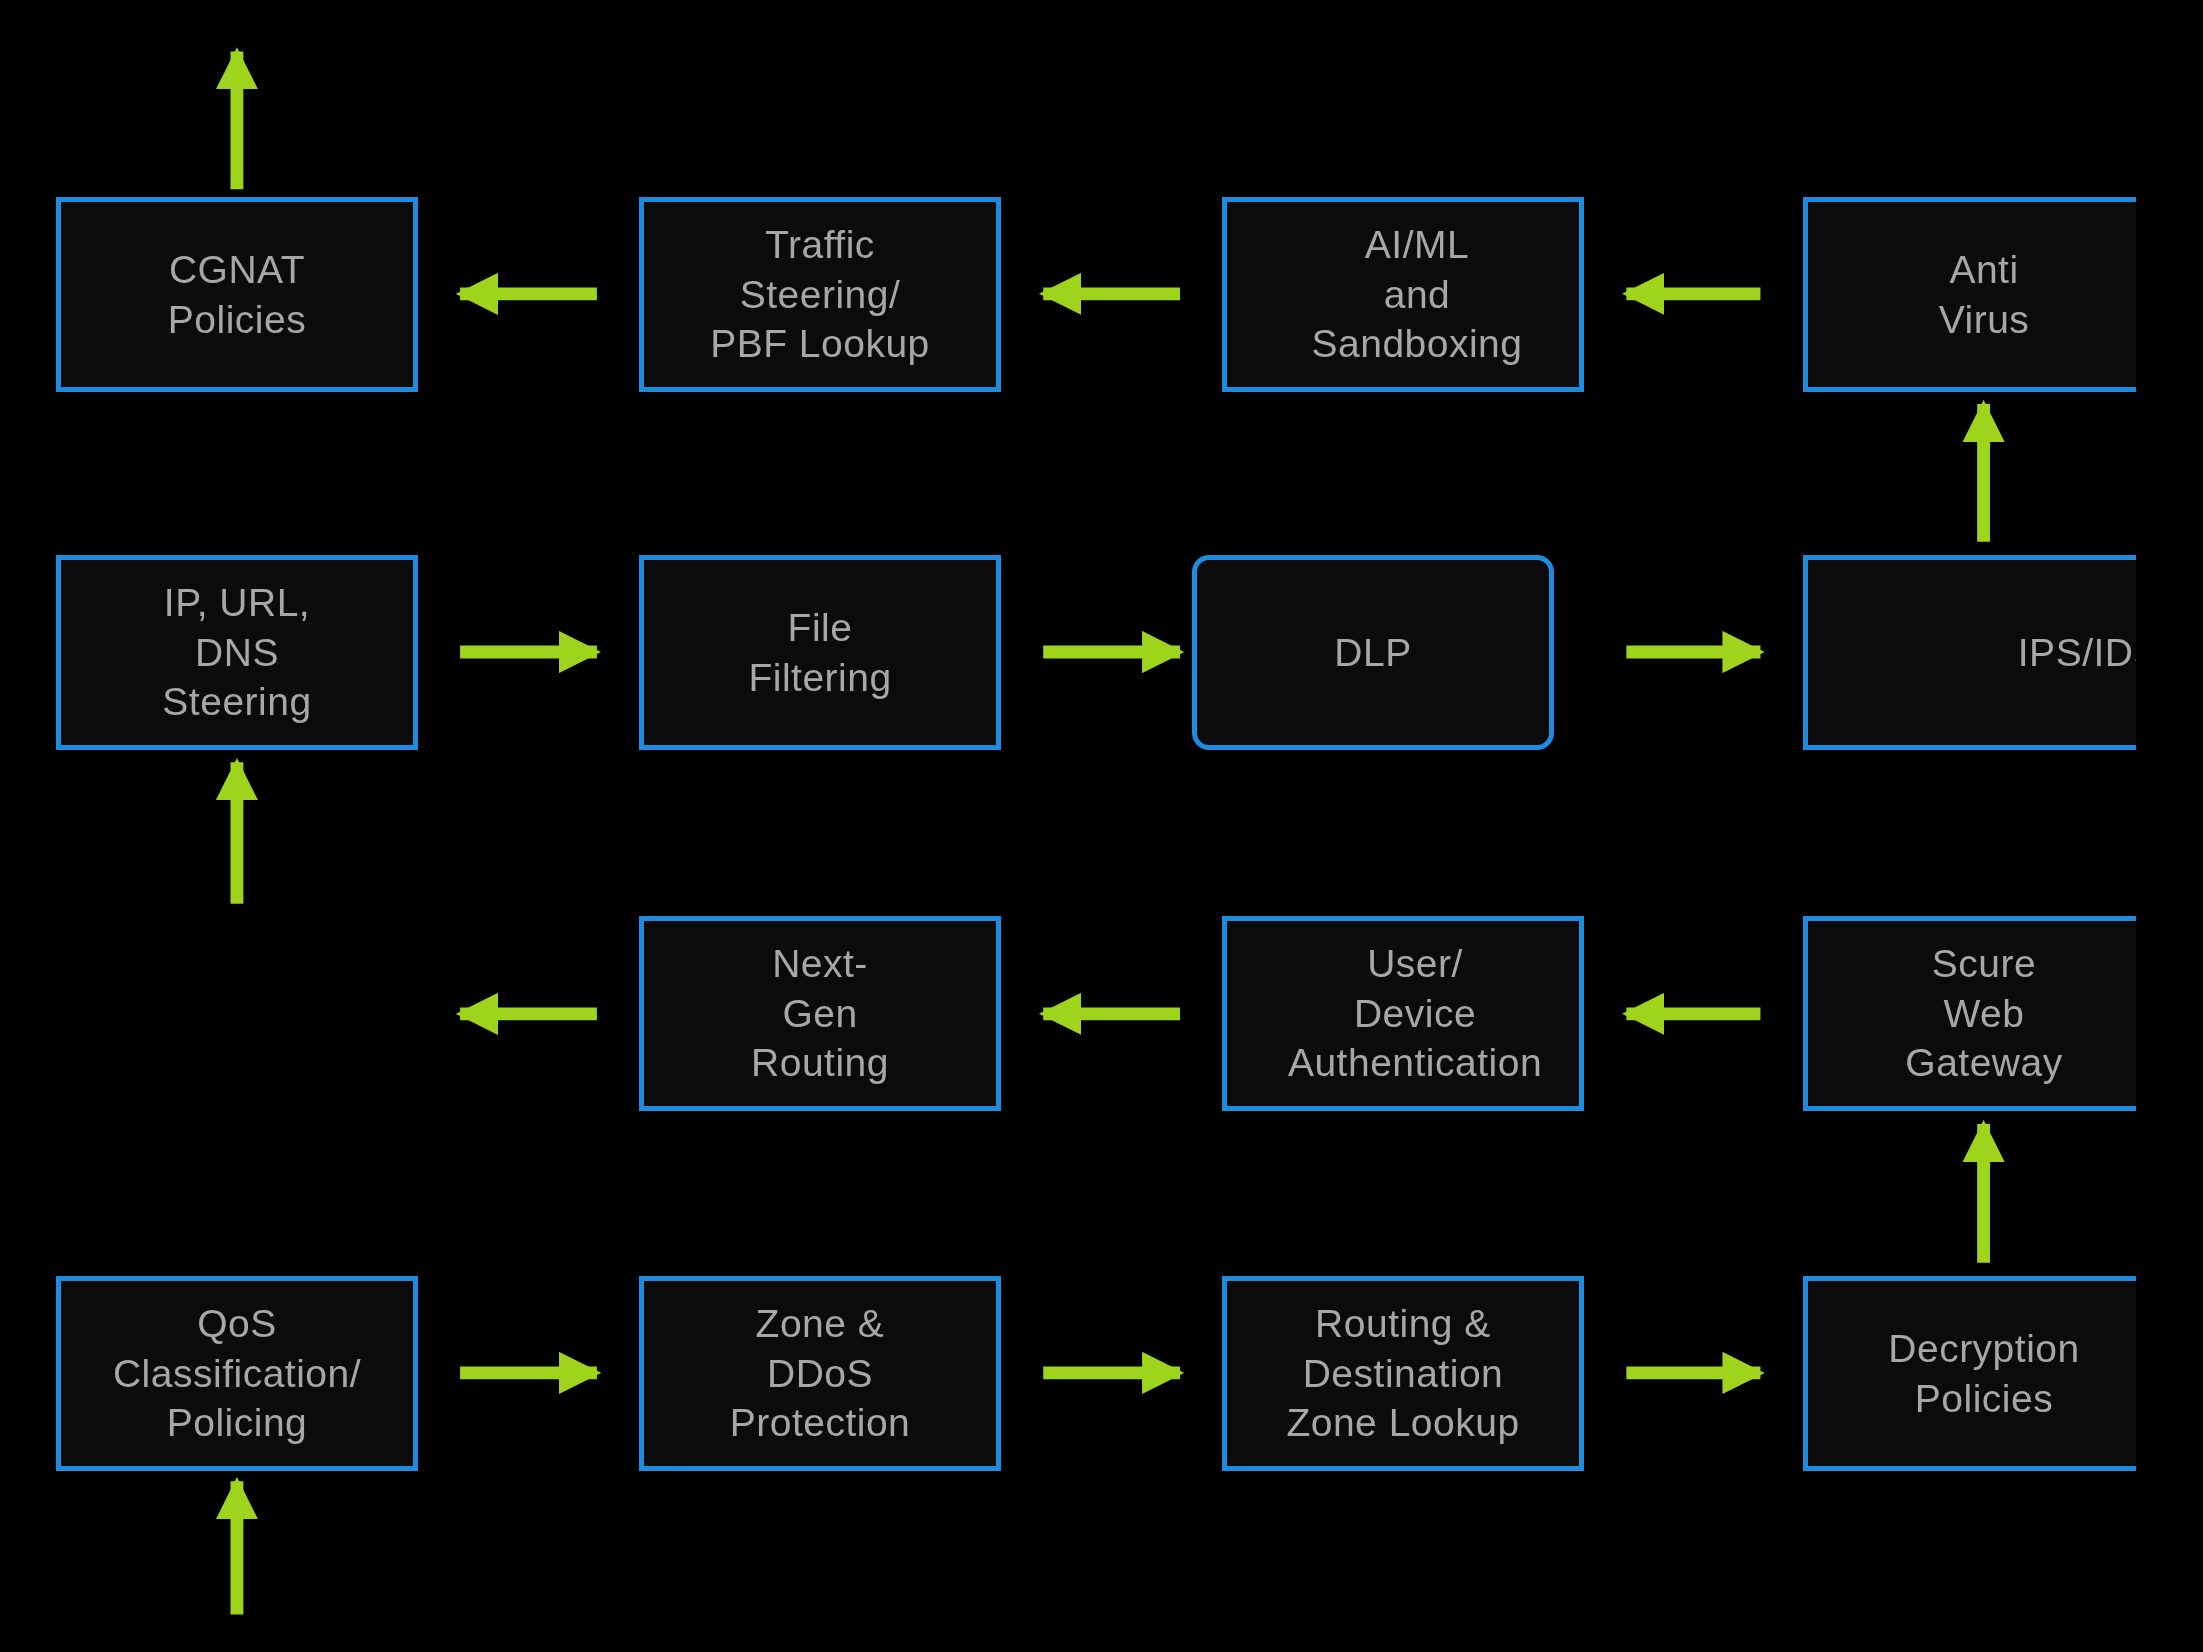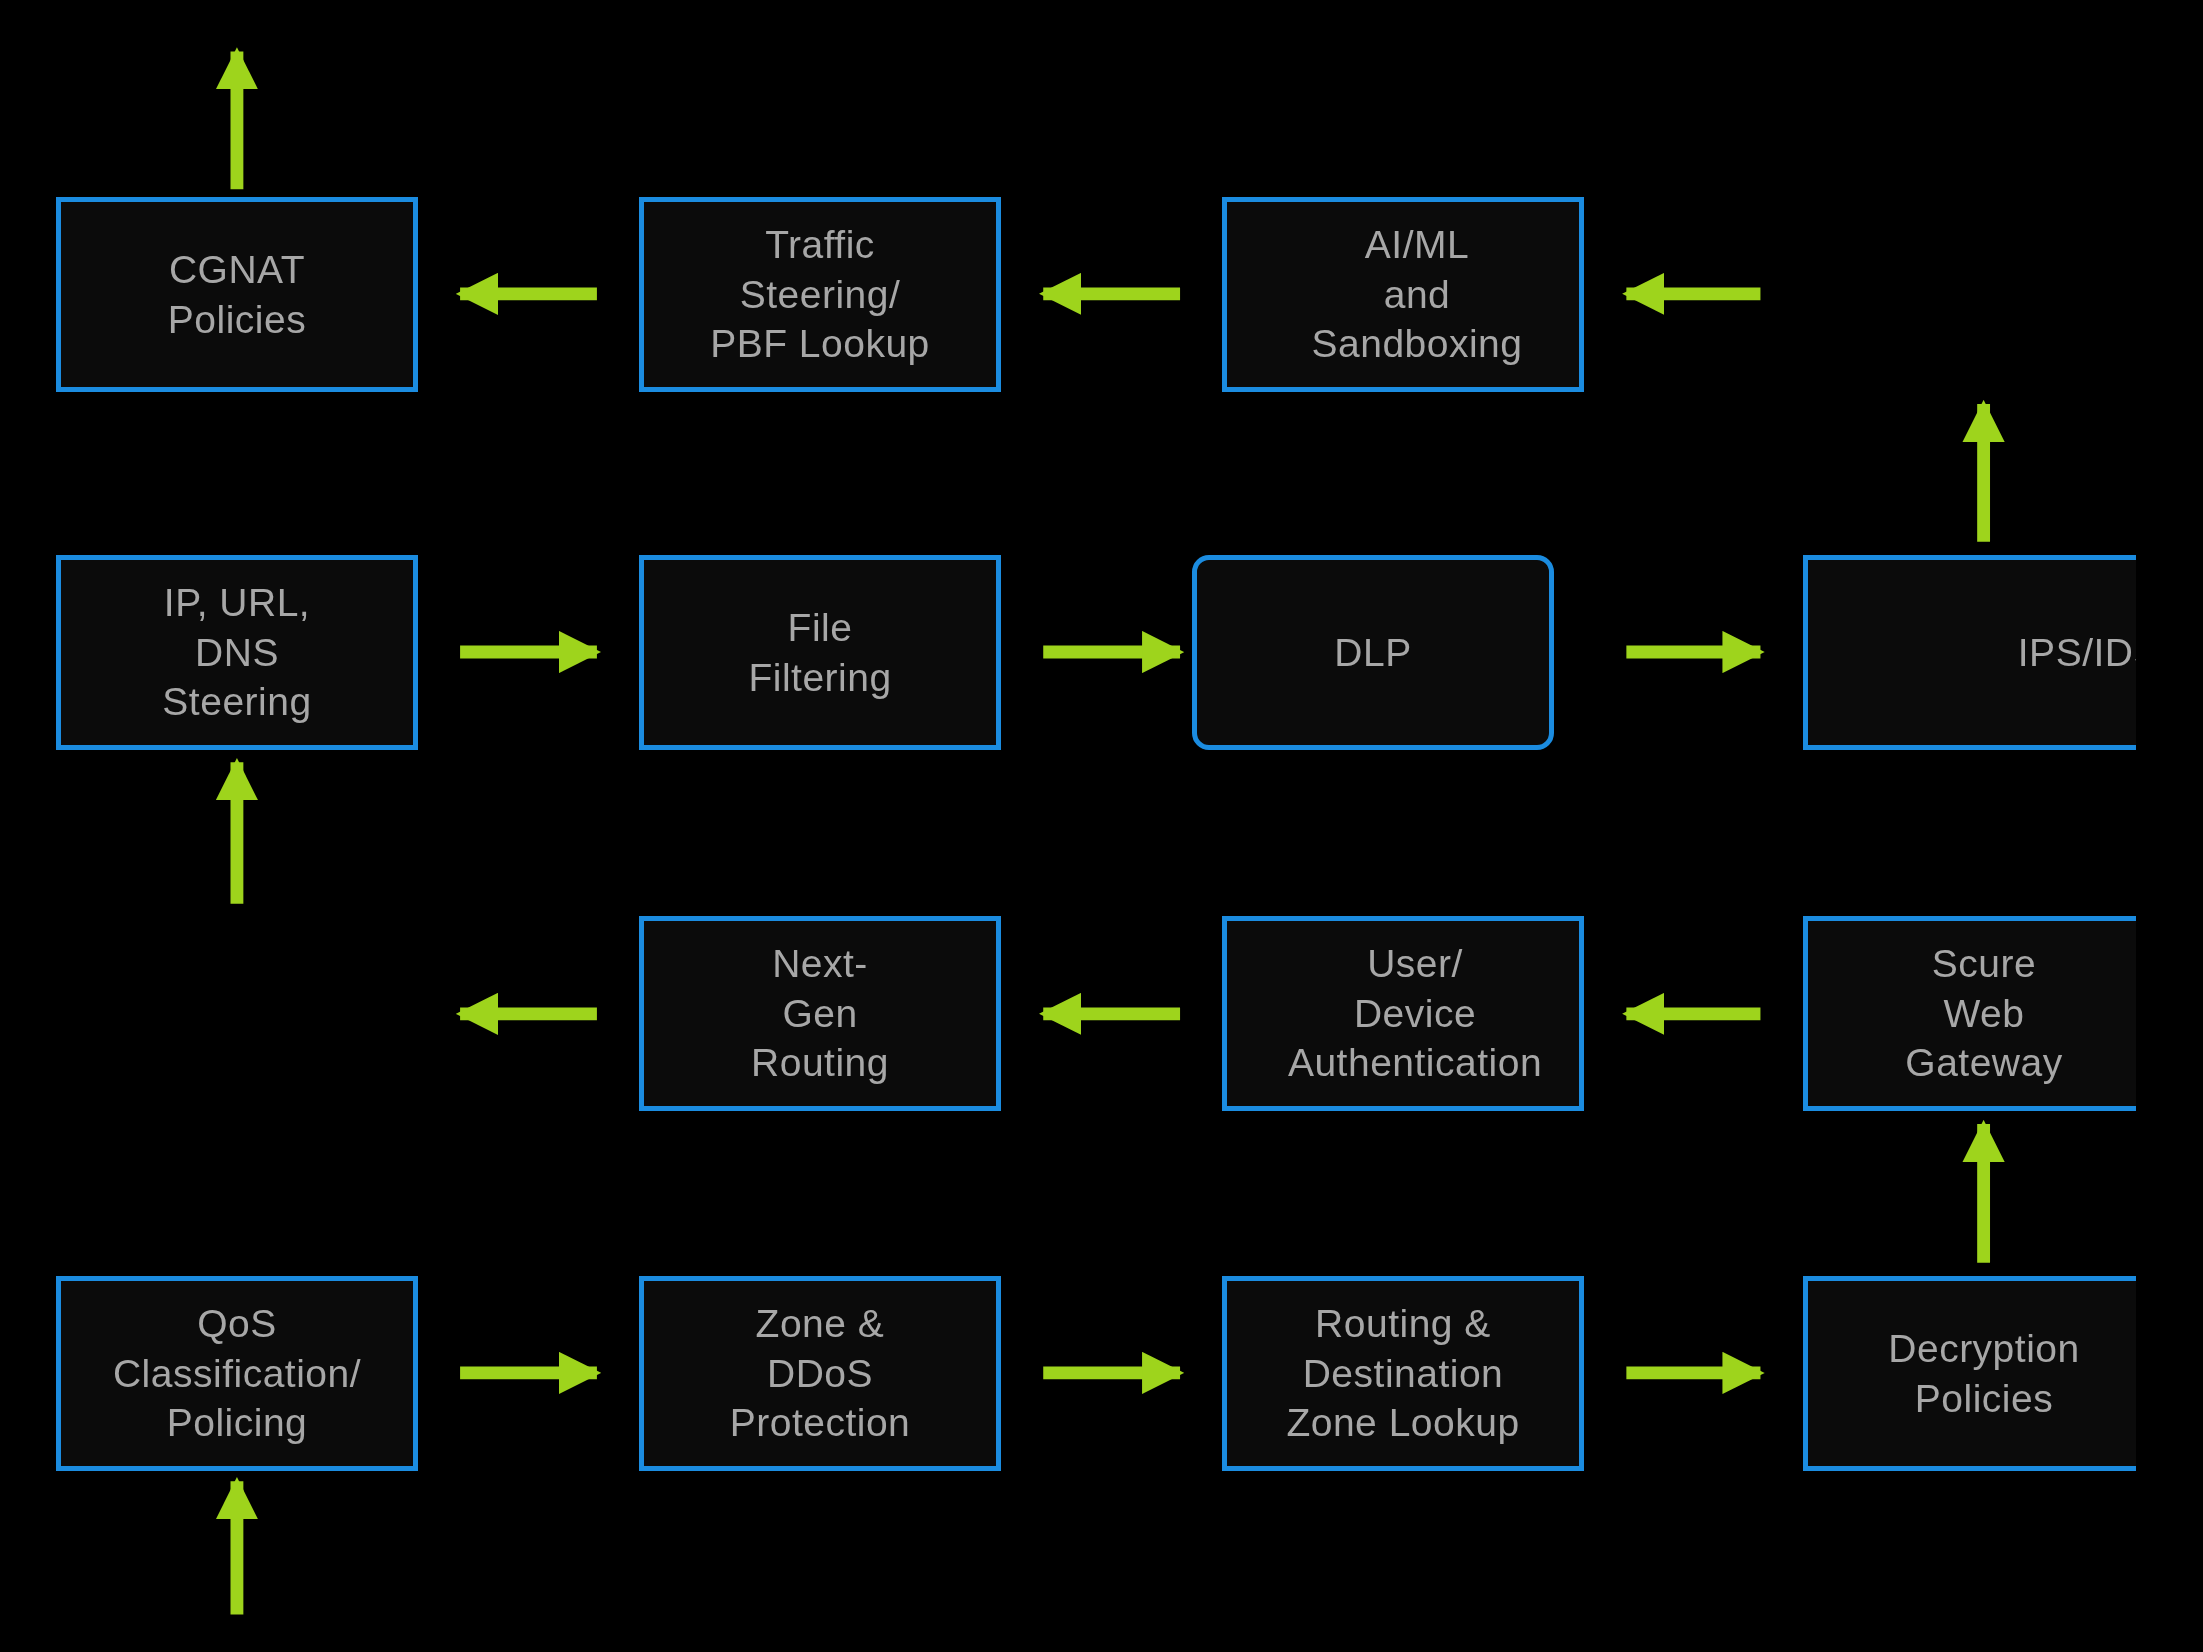--- a/index.html
+++ b/index.html
@@ -85,20 +85,24 @@
       <div class="node" style="left: 639px; top: 197px;">
         <div class="node-label">Traffic
 Steering/
 PBF Lookup</div>
       </div>
       <div class="node" style="left: 1222px; top: 197px; padding-left: 28px;">
         <div class="node-label">AI/ML
 and
 Sandboxing</div>
       </div>
+      <div class="node" style="left: 1803px; top: 197px;">
+        <div class="node-label">Anti
+Virus</div>
+      </div>
       <div class="node" style="left: 56px; top: 555px;">
         <div class="node-label">IP, URL,
 DNS
 Steering</div>
       </div>
       <div class="node" style="left: 639px; top: 555px;">
         <div class="node-label">File
 Filtering</div>
       </div>
       <div class="node" style="left: 1192px; top: 555px; border-radius: 17px;">

